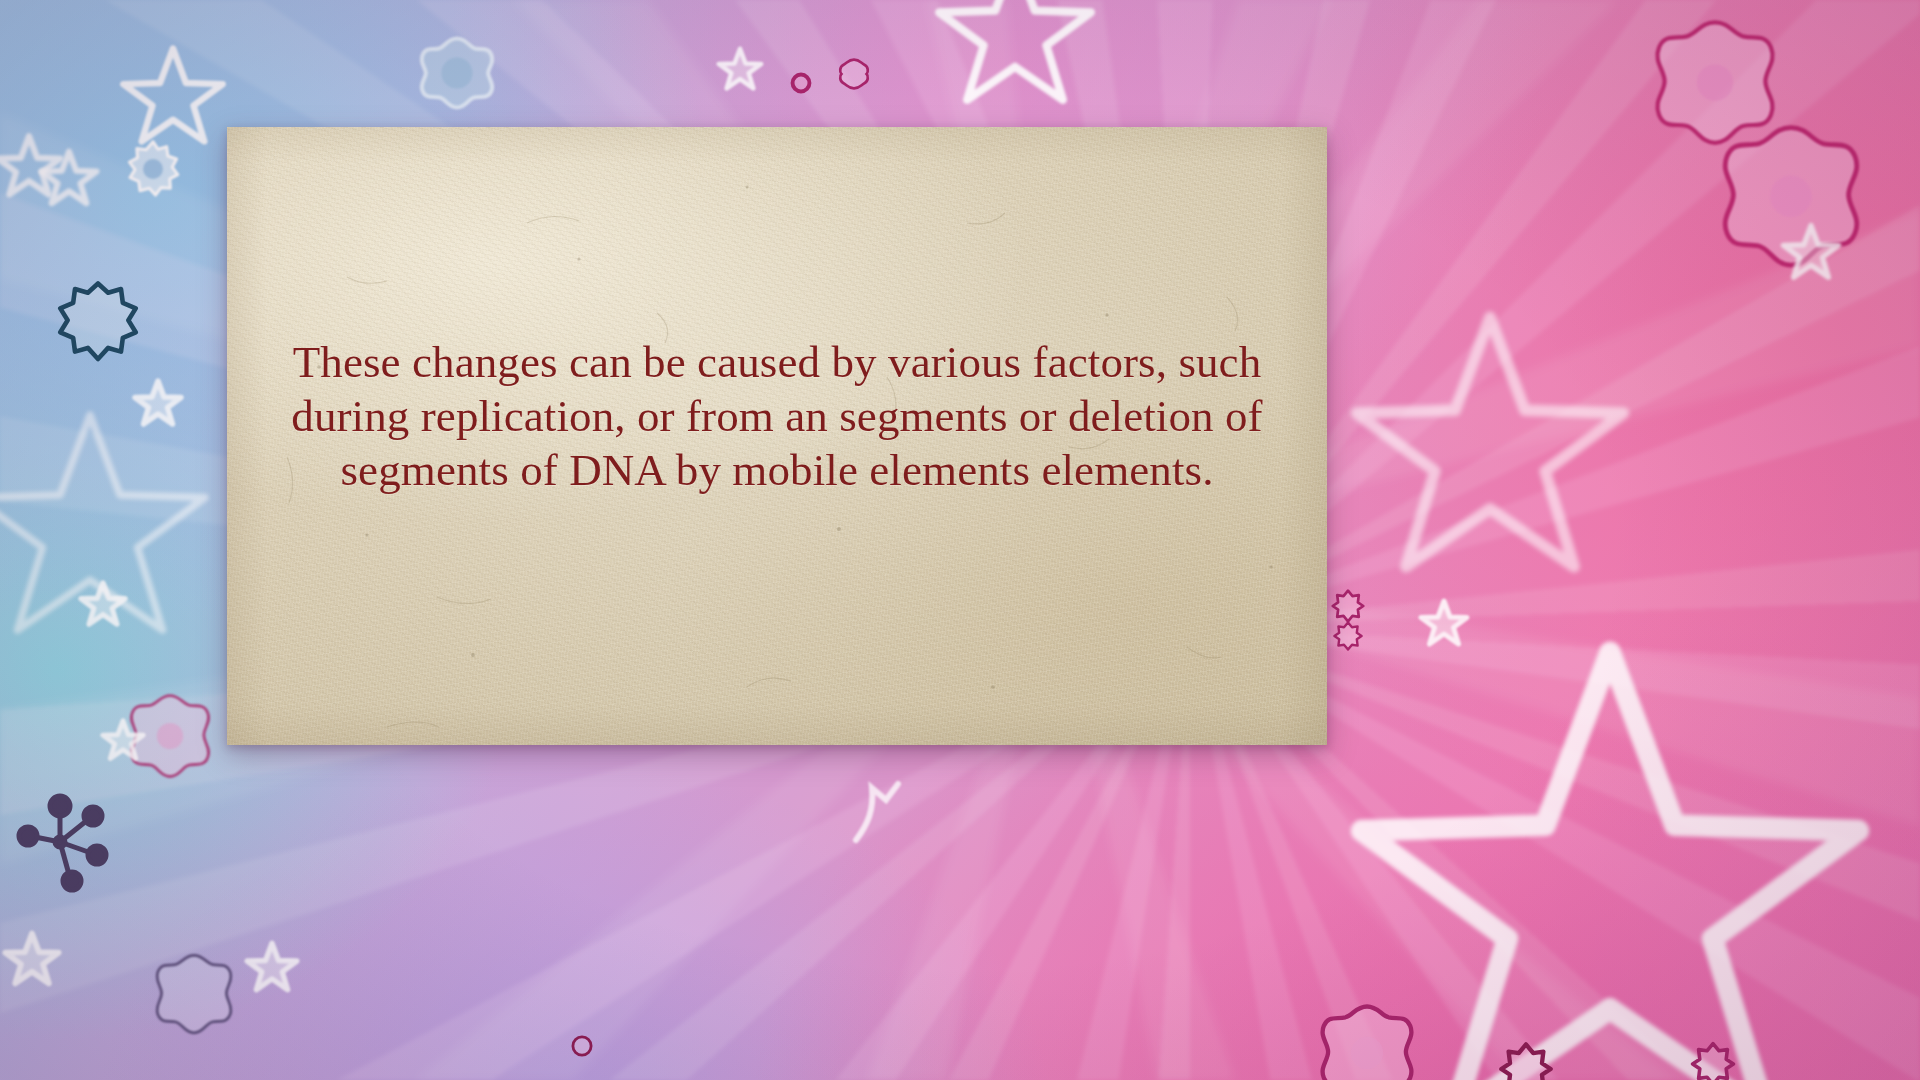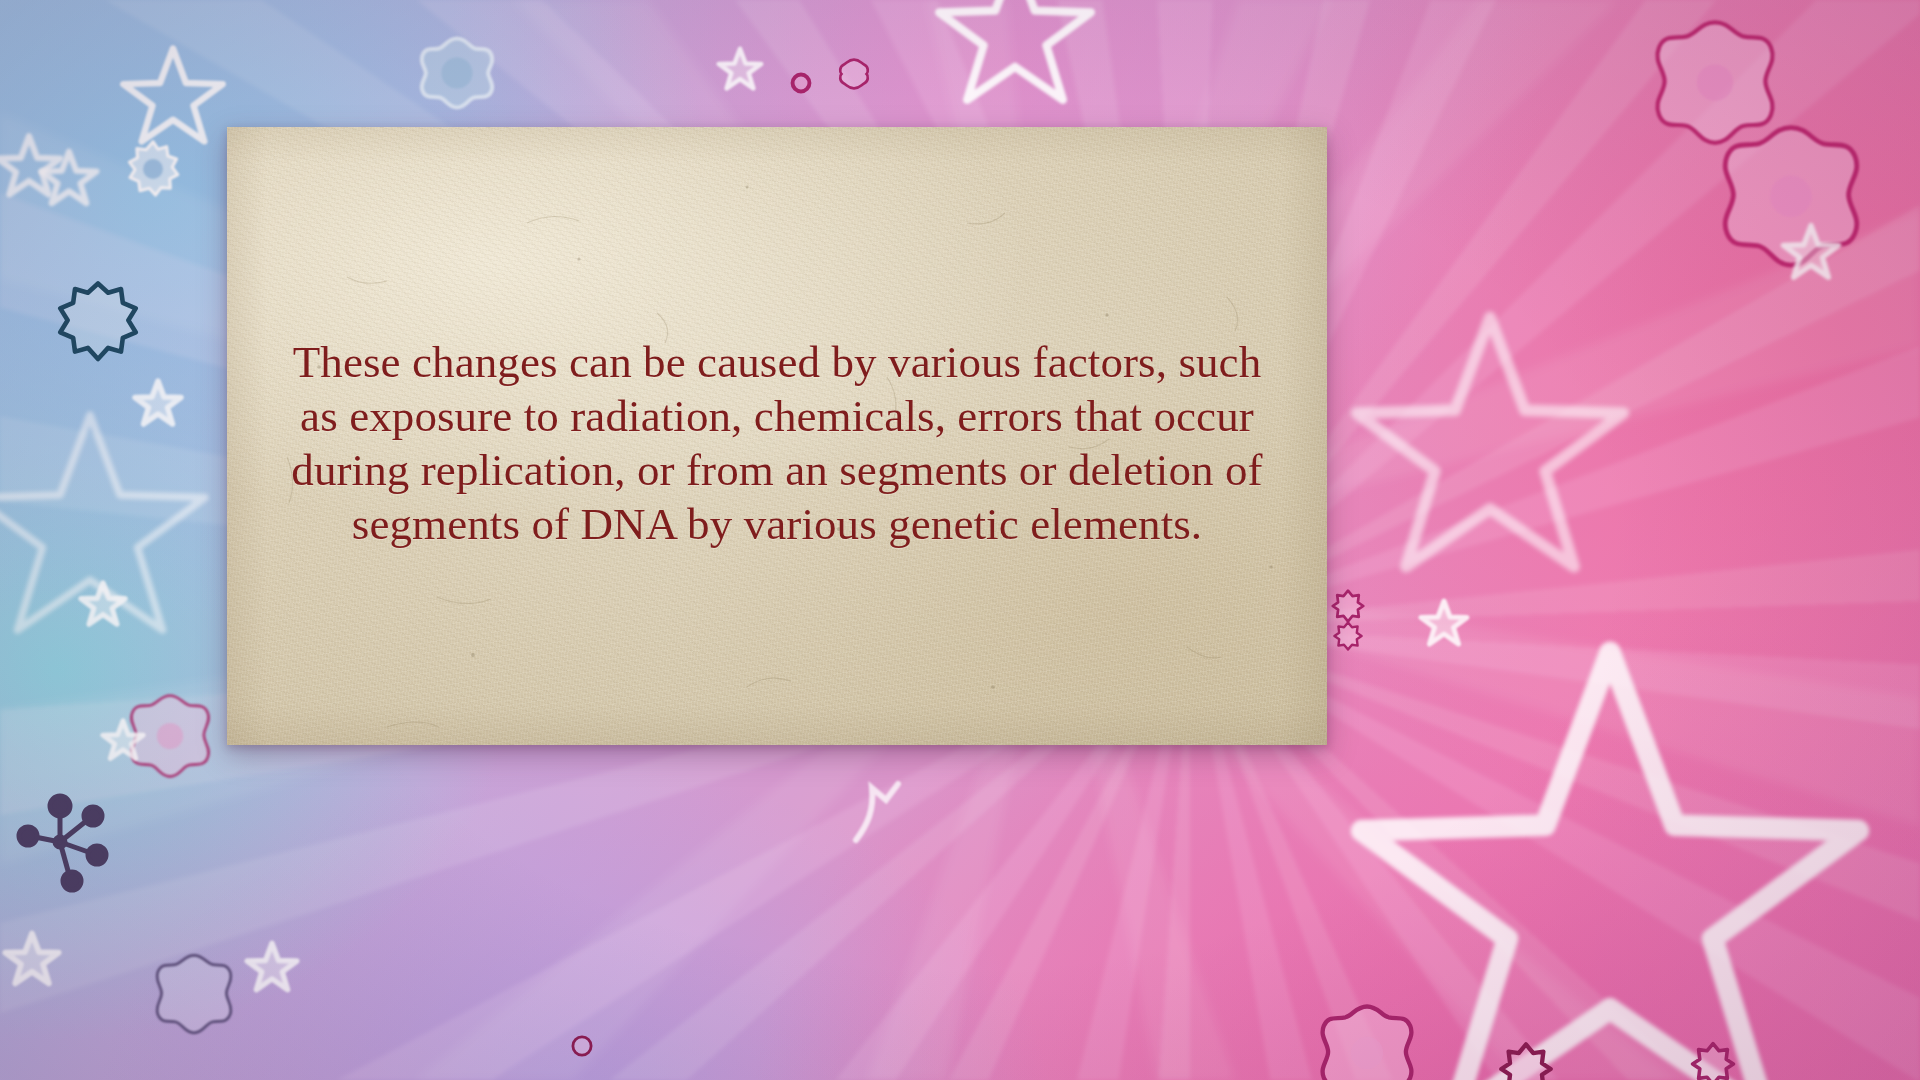--- a/index.html
+++ b/index.html
@@ -379,19 +379,18 @@
         <circle cx="766" cy="560" r="1.8"></circle>
         <circle cx="420" cy="300" r="1.4"></circle>
         <circle cx="140" cy="408" r="1.5"></circle>
       </g>
     </svg>
 
     <div id="paper-edge-shade"></div>
 
     <div id="card-text-block">
       <span class="card-line">These changes can be caused by various factors, such</span>
-      <span class="card-line">as exposure to radiation, chemicals, errors that occur</span>
       <span class="card-line">during replication, or from an segments or deletion of</span>
-      <span class="card-line">segments of DNA by various genetic elements.</span>
+      <span class="card-line">segments of DNA by mobile elements elements.</span>
     </div>
   </div>
 
 </div>
 
 </body></html>

